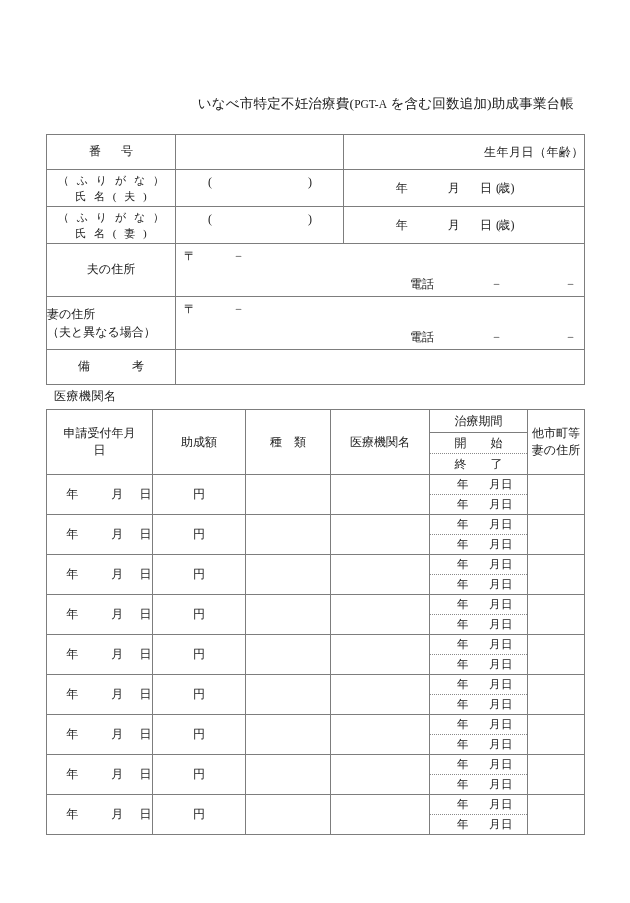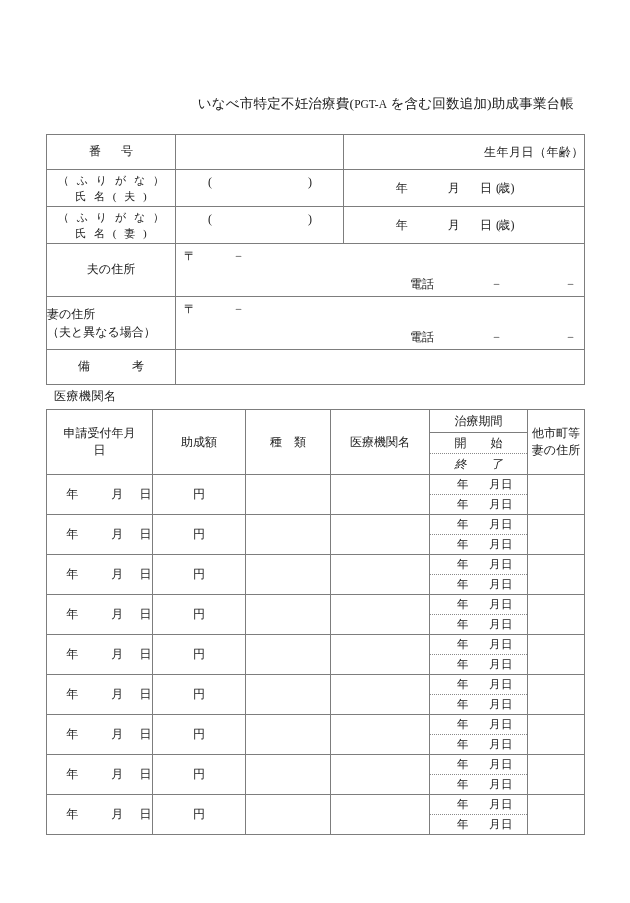--- a/index.html
+++ b/index.html
@@ -154,21 +154,21 @@
     width: 100%;
     border-collapse: collapse;
   }
   .period-inner td {
     border: none;
     text-align: center;
     font-size: 12px;
   }
   .period-inner .t-title { height: 22px; border-bottom: 1px solid #7d7d7d; }
   .period-inner .t-start { height: 20px; border-bottom: 1px dotted #8a8a8a; }
-  .period-inner .t-end   { height: 20px; font-style: italic; }
+  .period-inner .t-end   { height: 20px; }
 
   .data-row td { height: 38px; }
   .date-label {
     letter-spacing: 0.5px;
     white-space: nowrap;
     text-decoration: underline;
   }
   .date-label span { display: inline-block; }
   .dl-y { width: 46px; }
   .dl-m { width: 44px; }

